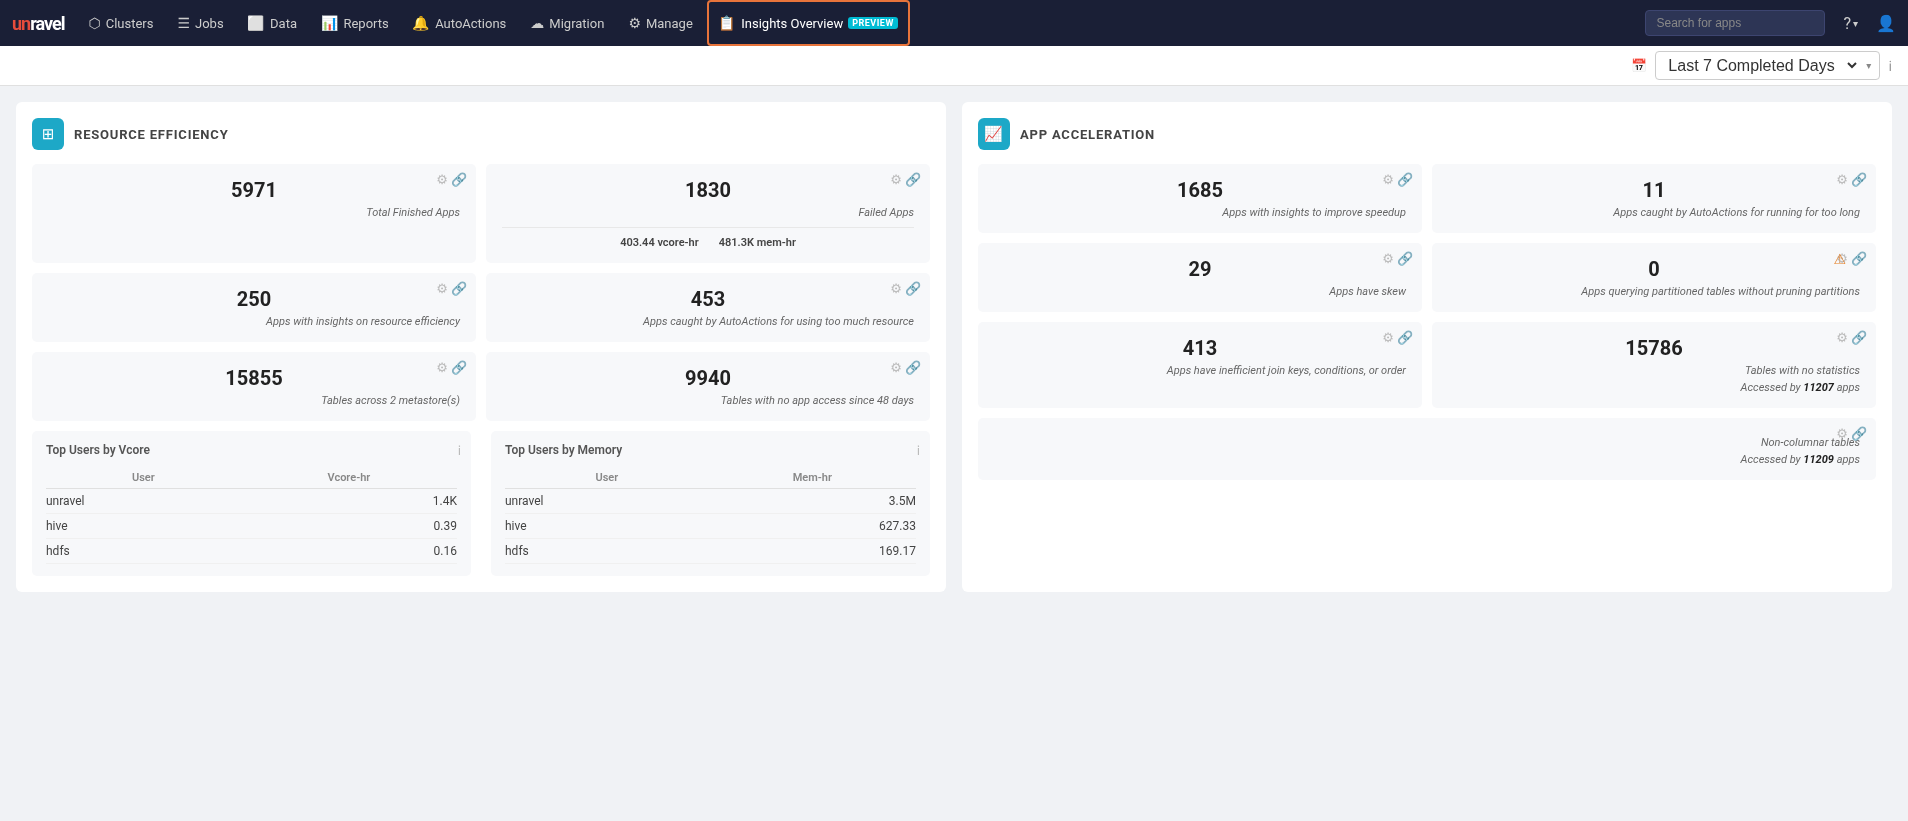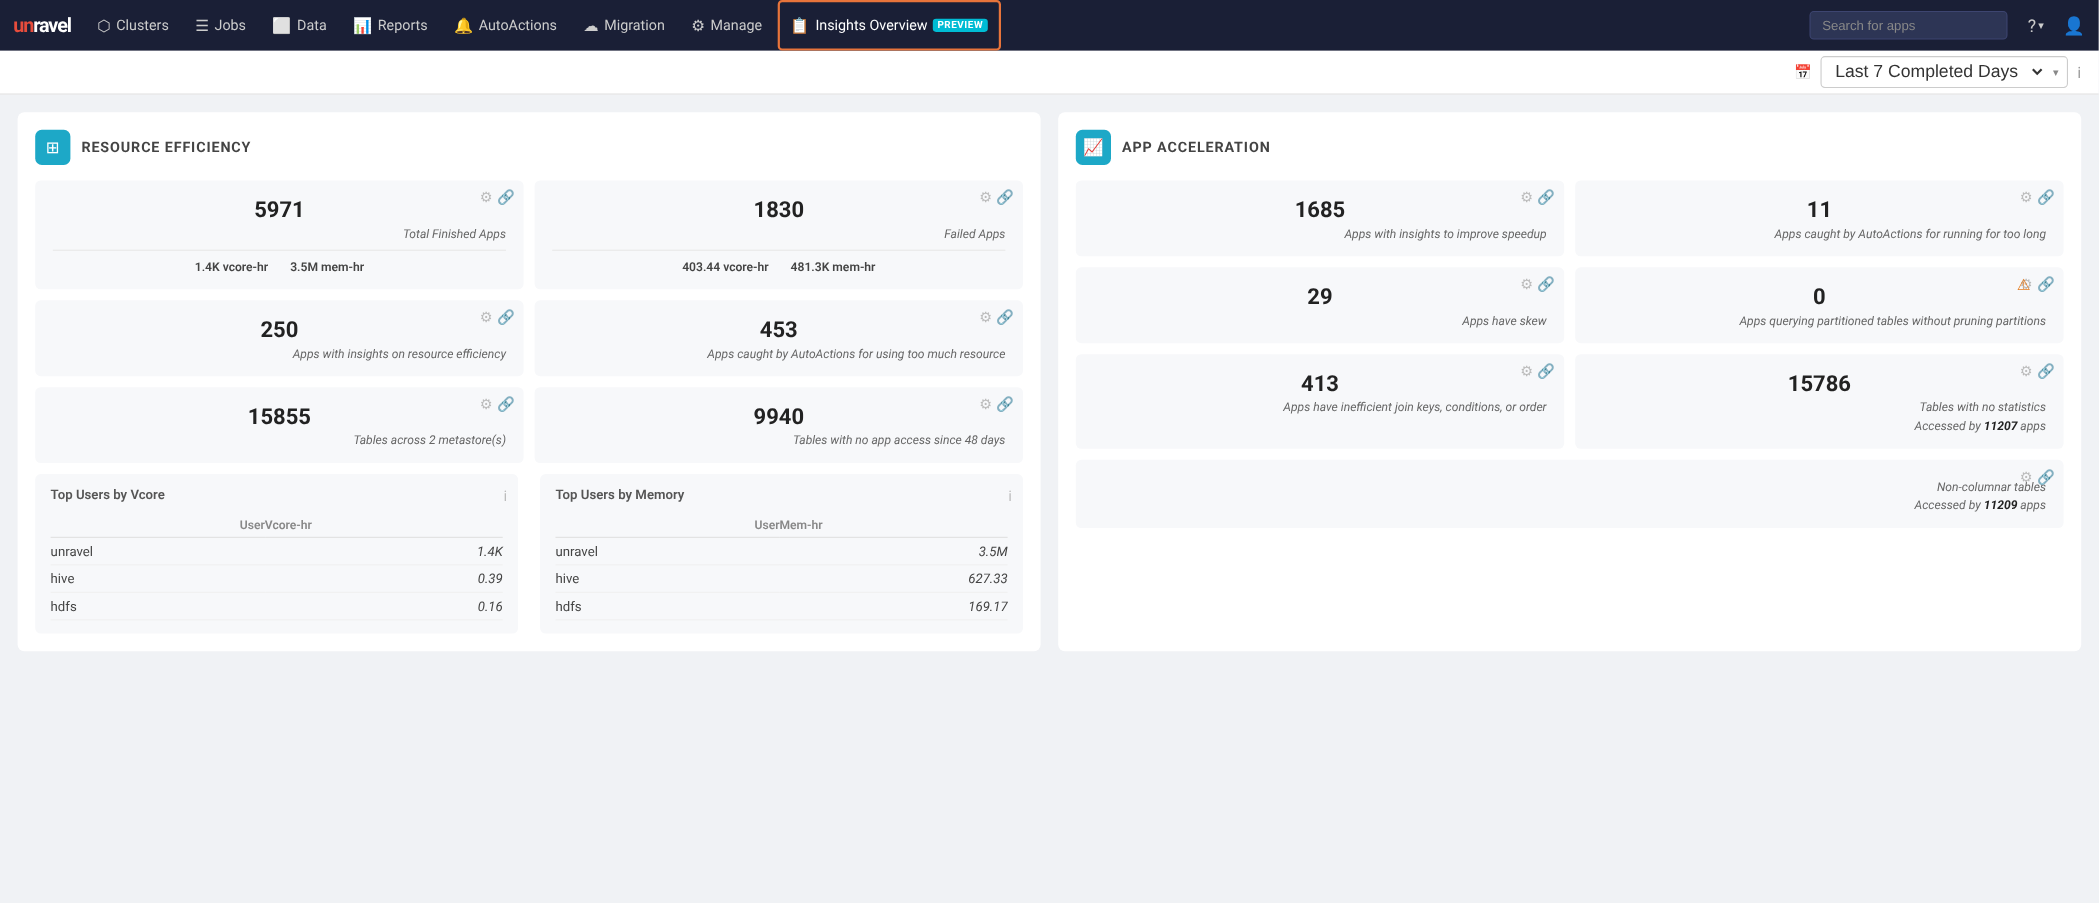--- a/index.html
+++ b/index.html
@@ -239,29 +239,29 @@
       width: 100%;
       border-collapse: collapse;
       font-size: 12px;
     }
     thead th {
       color: #888;
       font-weight: 600;
       font-size: 11px;
       padding: 4px 0;
       border-bottom: 1px solid #e0e0e0;
-      text-align: right;
-    }
-    thead th:last-child { text-align: left; }
+      text-align: center;
+    }
+    thead th:last-child { text-align: center; }
     tbody td {
       padding: 5px 0;
       color: #444;
       border-bottom: 1px solid #f0f0f0;
     }
-    tbody td:last-child { text-align: right; font-style: italic; }
+    tbody td:last-child { text-align: right; }
 
     
     .right-stat-grid {
       display: grid;
       grid-template-columns: 1fr 1fr;
       gap: 10px;
     }
     .right-stat-card {
       background: #f7f8fa;
       border-radius: 5px;
@@ -349,24 +349,20 @@
 
     <div class="stat-grid">
 
       <div class="stat-card">
         <div class="stat-card-actions">
           <span class="stat-card-action">⚙</span>
           <span class="stat-card-action">🔗</span>
         </div>
         <div class="stat-value">5971</div>
         <div class="stat-label">Total Finished Apps</div>
-        <div class="stat-sub">
-          <span class="stat-sub-item">1.4K vcore-hr</span>
-          <span class="stat-sub-item">3.5M mem-hr</span>
-        </div>
       </div>
 
       <div class="stat-card">
         <div class="stat-card-actions">
           <span class="stat-card-action">⚙</span>
           <span class="stat-card-action">🔗</span>
         </div>
         <div class="stat-value">1830</div>
         <div class="stat-label">Failed Apps</div>
         <div class="stat-sub">

